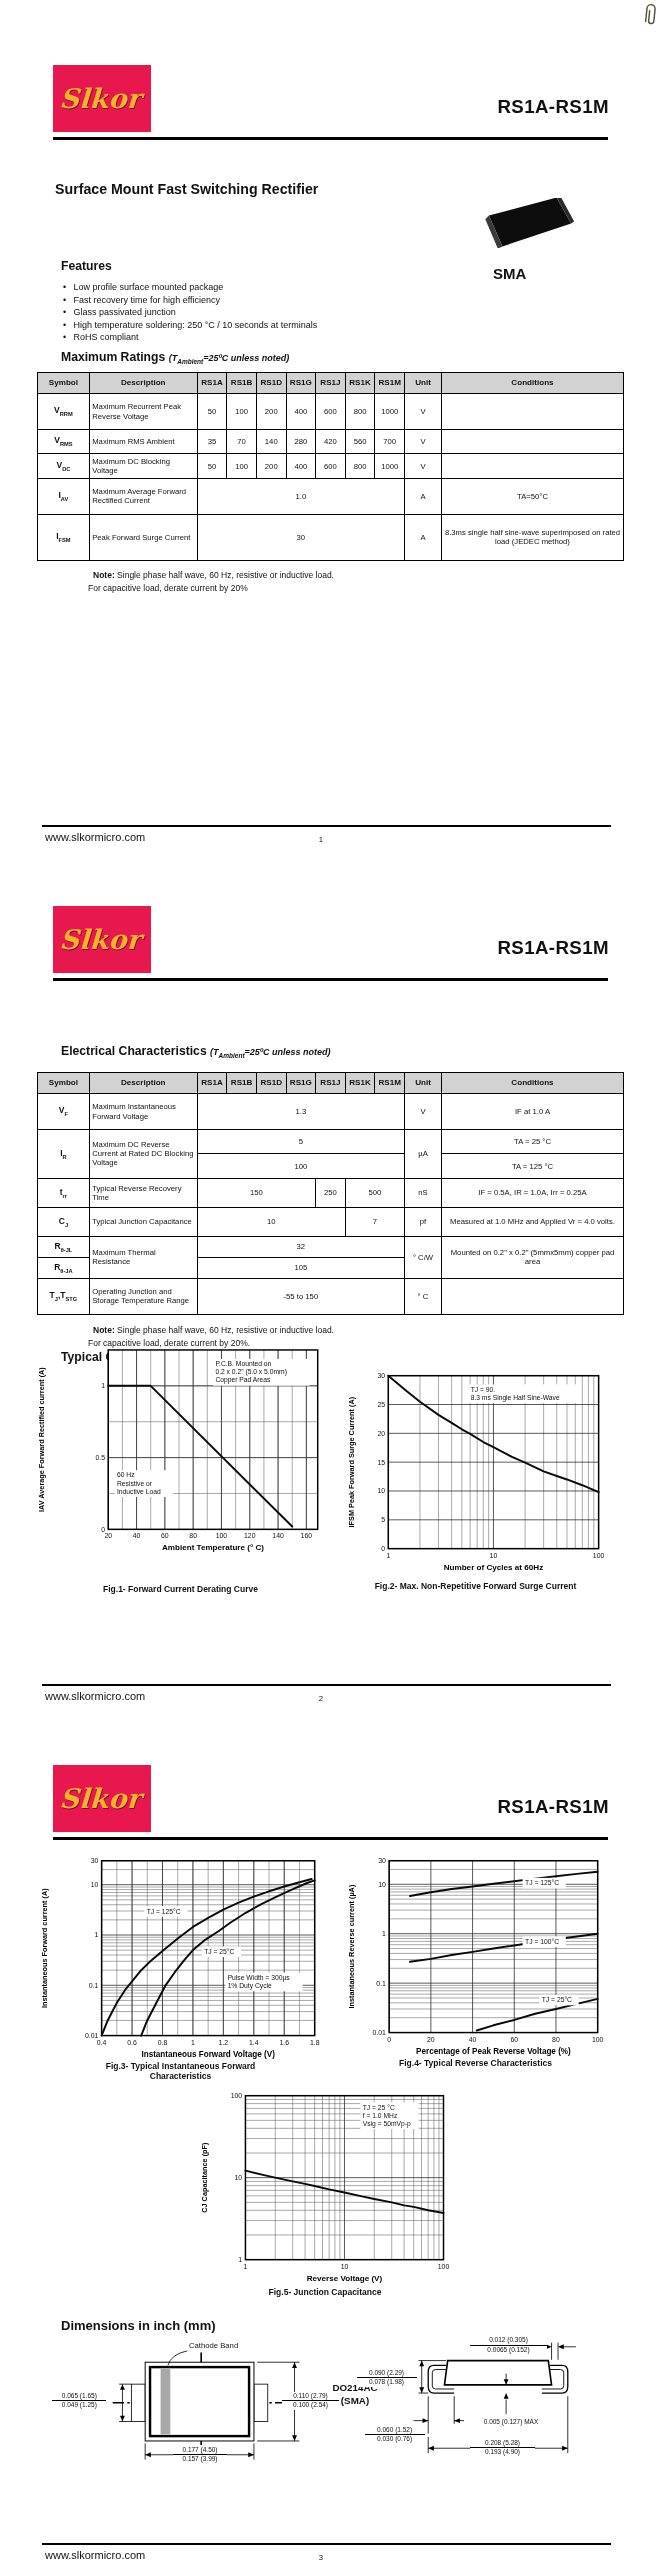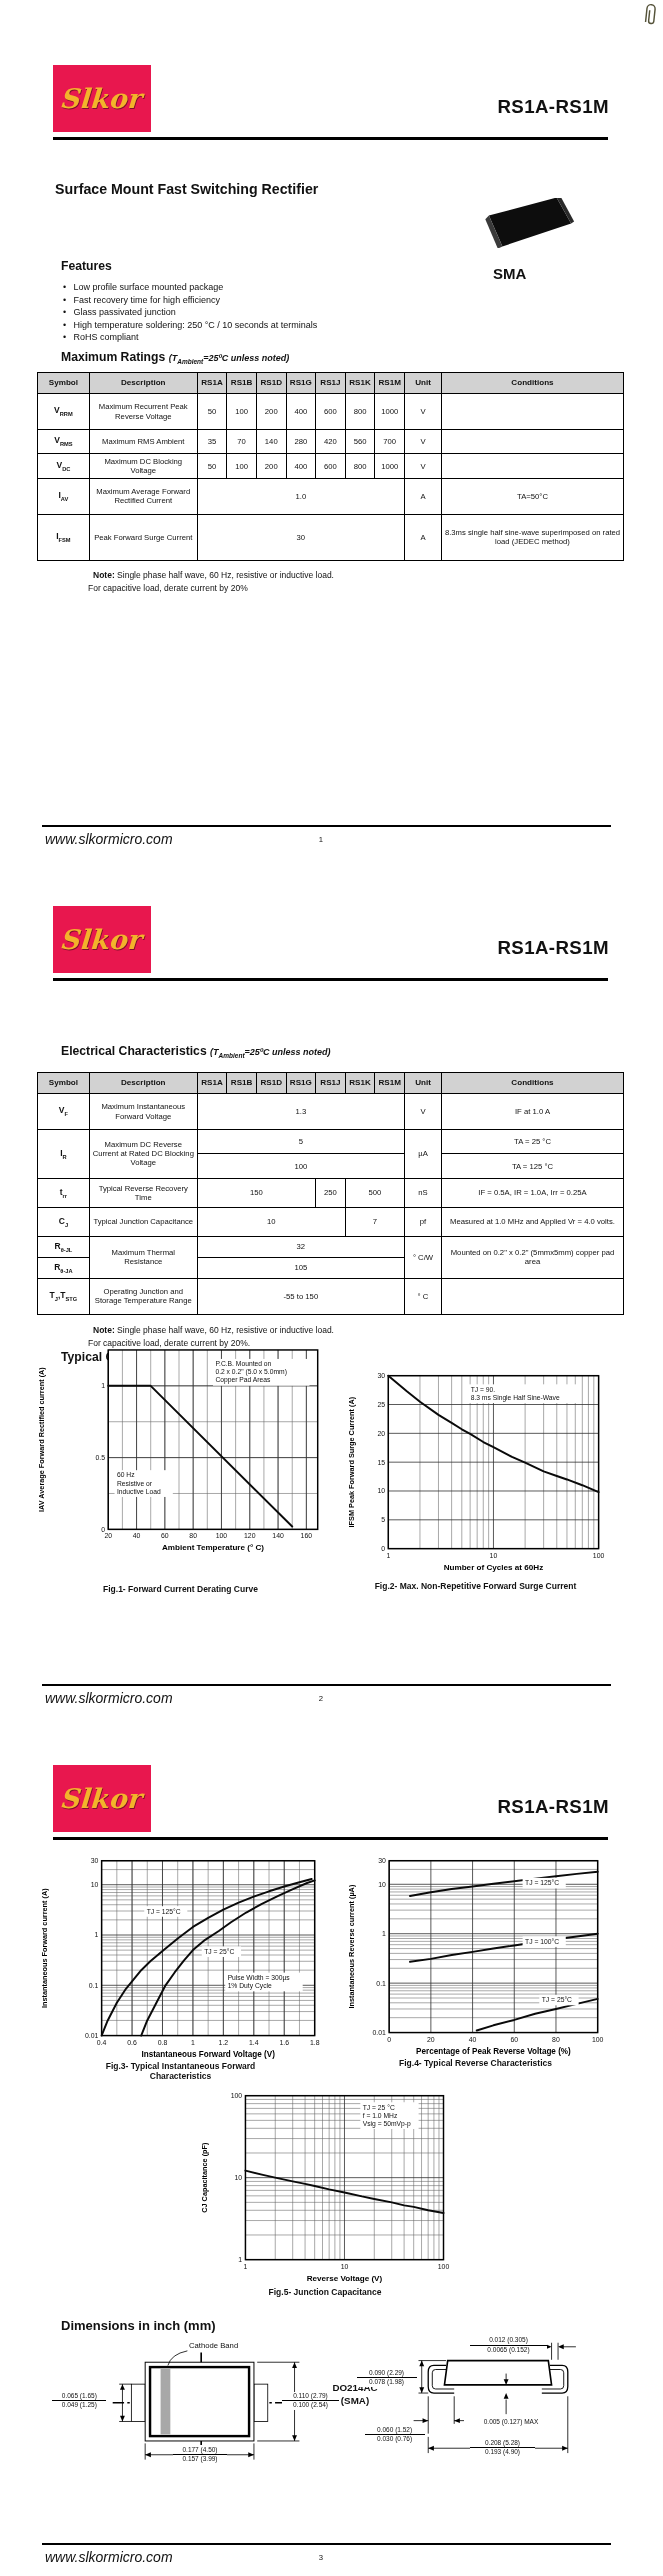--- a/index.html
+++ b/index.html
@@ -6,36 +6,36 @@
   body{width:664px;height:2576px;position:relative;font-family:"Liberation Sans",sans-serif;color:#111;}
   .page{position:relative;width:664px;height:859px;overflow:hidden;background:#fff;}
   .abs{position:absolute;}
   
   .logo{position:absolute;left:53px;width:98px;height:67px;background:#e8174e;display:flex;align-items:center;justify-content:center;}
   .logo span{font-family:"DejaVu Serif",serif;font-style:italic;font-weight:bold;font-size:27px;color:#f3b32b;transform:skewX(-6deg);text-shadow:0.8px 0.8px 0 #7e0f2c;}
   .parttitle{position:absolute;right:55px;font-size:18.7px;font-weight:bold;letter-spacing:0.4px;}
   .hrule{position:absolute;left:53px;width:555px;height:3.3px;background:#000;}
   
   .frule{position:absolute;left:42px;top:825px;width:569px;height:2.4px;background:#000;}
-  .fsite{position:absolute;left:45px;top:831px;font-size:14px;font-style:italic;}
+  .fsite{position:absolute;left:45px;top:831px;font-size:11px;}
   .fpage{position:absolute;left:0;top:835px;width:642px;text-align:center;font-size:7.7px;}
   
   .h1{font-size:14.2px;font-weight:bold;}
   .h2{font-size:12.2px;font-weight:bold;}
   .h2 .nt{font-size:9px;font-weight:bold;font-style:italic;}
   .h2 .nt sub{font-size:6.5px;}
   
   .feat{font-size:9px;line-height:12.2px;}
   .feat .fi{position:relative;padding-left:10.6px;margin-bottom:0.4px;}
   .feat .fi:before{content:"•";position:absolute;left:0;}
   
   table.dt{border-collapse:collapse;table-layout:fixed;width:587px;font-size:7.7px;border:1.6px solid #000;}
   table.dt td,table.dt th{border:0.8px solid #000;padding:0.8px 2.4px;text-align:center;vertical-align:middle;line-height:1.18;}
   table.dt th{background:#d2d2d2;font-size:8.1px;}
-  table.dt td.dsc{text-align:center;}
+  table.dt td.dsc{text-align:left;}
   table.dt td.sym{font-weight:bold;font-size:8.5px;}
   sub{font-size:5.7px;}
   .note{font-size:8.5px;line-height:13px;}
   .note b{font-weight:bold;margin-left:36px;}
   .note .in{margin-left:31px;}
   
   .chart{position:absolute;}
   .chart svg{font-family:"Liberation Sans",sans-serif;}
   .figcap{position:absolute;font-size:8.5px;font-weight:bold;text-align:center;}
   

